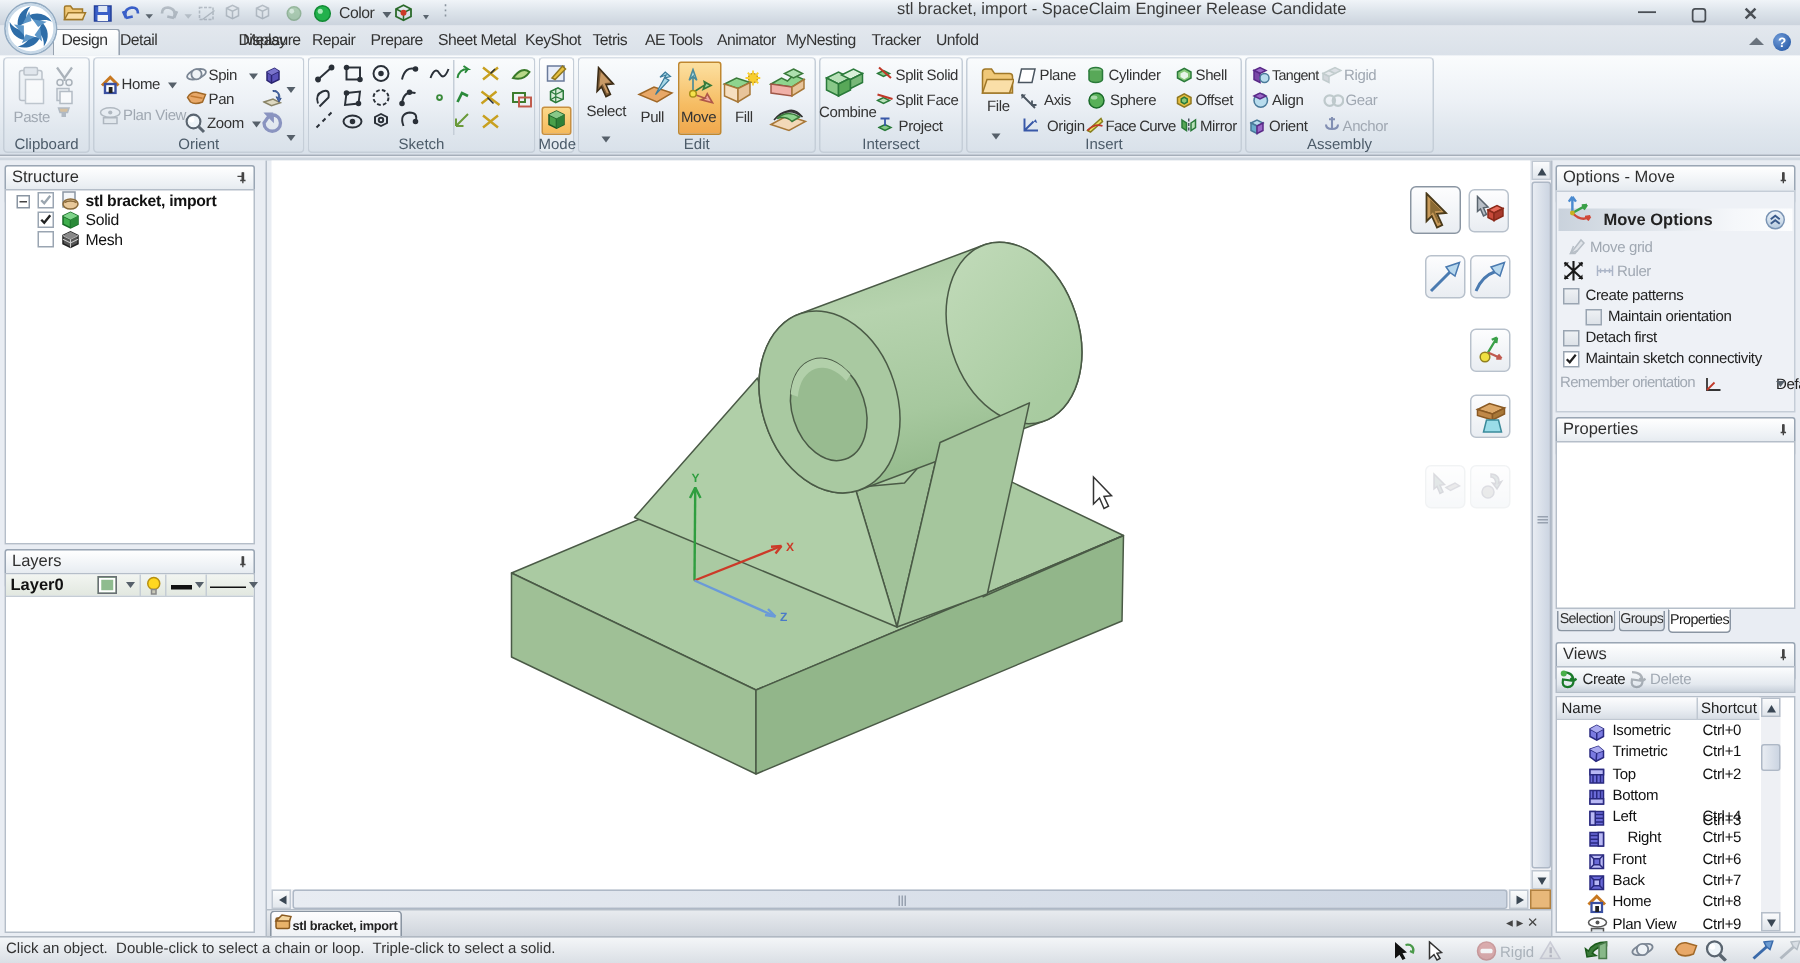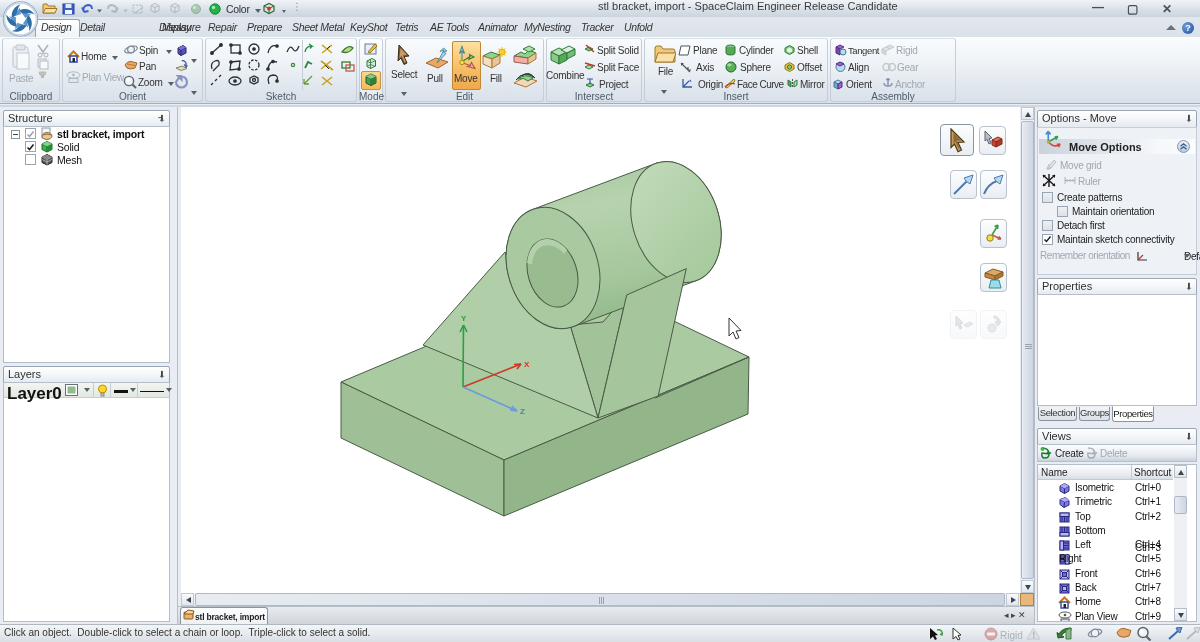--- a/index.html
+++ b/index.html
@@ -8,21 +8,21 @@
 .abs { position:absolute; }
 
 
 #titlebar { left:0; top:0; width:1200px; height:17px;
   background:linear-gradient(#f0f4f8,#dde4eb 45%,#cbd3dd); }
 #title { left:598px; top:0; font-size:11px; color:#3a3a3a; }
 .winbtn { top:2px; color:#4a4f55; font-size:12px; font-weight:bold; }
 
 
 #tabrow { left:0; top:17px; width:1200px; height:20px; background:linear-gradient(#e3e8ee,#dae1e9); }
-.tab { position:absolute; top:21px; height:16px; font-size:10.5px; letter-spacing:-0.35px; color:#333;font-style:italic; }
+.tab { position:absolute; top:21px; height:16px; font-size:10.5px; letter-spacing:-0.35px; color:#333; }
 #activetab { position:absolute; left:35px; top:19px; width:45px; height:18px;
   background:linear-gradient(#ffffff,#f0f4f7); border:1px solid #98a3b0; border-bottom:none; border-radius:2.5px 2.5px 0 0; }
 
 
 #ribbon { left:0; top:37px; width:1200px; height:67px;
   background:linear-gradient(#fafcfd,#edf1f6 45%,#e0e7ee 75%,#d8e0e9); border-bottom:1px solid #a5aeb9; }
 #ribbonedge { left:0; top:105px; width:1200px; height:2px; background:#cfd7e0; }
 .group { position:absolute; top:38px; height:64px; border:1px solid #c5ced8; border-top-color:#d8dfe7; border-radius:3px; }
 .glabel { position:absolute; top:91px; font-size:10px; color:#4c5b69; text-align:center; }
 .ri { position:absolute; font-size:10px; letter-spacing:-0.25px; color:#333; white-space:nowrap; }
@@ -464,21 +464,21 @@
 </div>
 
 <div class="abs phead" style="left:3px;top:366px;width:167px;">Layers
   <svg class="pin" style="right:4px;" width="8" height="10" viewBox="0 0 8 10">
       <path d="M5 1 L5 7 M3 7 L7 7 M5 7 L5 9" stroke="#444" fill="none"></path>
       <rect x="4" y="1" width="2" height="6" fill="#444"></rect>
     </svg>
 </div>
 <div class="whitebox" style="left:3px;top:382px;width:167px;height:240px;"></div>
 <div class="abs" style="left:4px;top:383px;width:165px;height:15px;background:linear-gradient(#f2f5f1,#e2e8e0);border-bottom:1px solid #c5cdd5;">
-  <b style="position:absolute;left:3px;top:1px;font-size:17px;color:#111;">Layer0</b>
+  <b style="position:absolute;left:3px;top:1px;font-size:11px;color:#111;">Layer0</b>
   <div style="position:absolute;left:61px;top:1px;width:13px;height:12px;background:#8fbc8f;border:1px solid #6a6f75;box-shadow:inset 0 0 0 1.5px #fff;"></div>
   <span class="caret" style="position:absolute;left:80px;top:5px;"></span>
   <div style="position:absolute;left:89px;top:0;width:1px;height:15px;background:#c5cdd5;"></div>
   <svg style="position:absolute;left:93px;top:1px;" width="11" height="13" viewBox="0 0 11 13">
       <circle cx="5.5" cy="5" r="4" fill="#ffd820" stroke="#b89010"></circle>
       <rect x="4" y="9" width="3" height="3" fill="#c8c8b8" stroke="#888"></rect>
     </svg>
   <div style="position:absolute;left:106px;top:0;width:1px;height:15px;background:#c5cdd5;"></div>
   <div style="position:absolute;left:110px;top:7px;width:14px;height:2.5px;background:#111;"></div>
   <span class="caret" style="position:absolute;left:126px;top:5px;"></span>
@@ -747,21 +747,21 @@
       </svg>
       <span style="position:absolute;left:38px;top:1px;">Left</span>
       <span style="position:absolute;left:98px;top:1px;">Ctrl+4</span>
     </div>
 <div style="position:relative;height:14.3px;">
       <svg style="position:absolute;left:21px;top:1px;" width="13" height="13" viewBox="0 0 13 13">
         <rect x="2" y="2" width="9" height="9" fill="#6a6ad8" stroke="#2a2a80"></rect>
         <rect x="7.5" y="2" width="3.5" height="9" fill="#b8b8f4" stroke="#2a2a80"></rect>
         <path d="M2 4 L7.5 4 M2 6.5 L7.5 6.5 M2 9 L7.5 9" stroke="#2a2a80"></path>
       </svg>
-      <span style="position:absolute;left:22px;top:1px;">Right</span>
+      <span style="position:absolute;left:48px;top:1px;">Right</span>
       <span style="position:absolute;left:98px;top:1px;">Ctrl+5</span>
     </div>
 <div style="position:relative;height:14.3px;">
       <svg style="position:absolute;left:21px;top:1px;" width="13" height="13" viewBox="0 0 13 13">
         <rect x="2" y="2" width="9" height="9" fill="#b8b8f4" stroke="#2a2a80"></rect>
         <path d="M2 2 L4.5 4.5 M11 2 L8.5 4.5 M2 11 L4.5 8.5 M11 11 L8.5 8.5" stroke="#2a2a80"></path>
         <rect x="4.5" y="4.5" width="4" height="4" fill="#6a6ad8" stroke="#2a2a80"></rect>
       </svg>
       <span style="position:absolute;left:38px;top:1px;">Front</span>
       <span style="position:absolute;left:98px;top:1px;">Ctrl+6</span>

